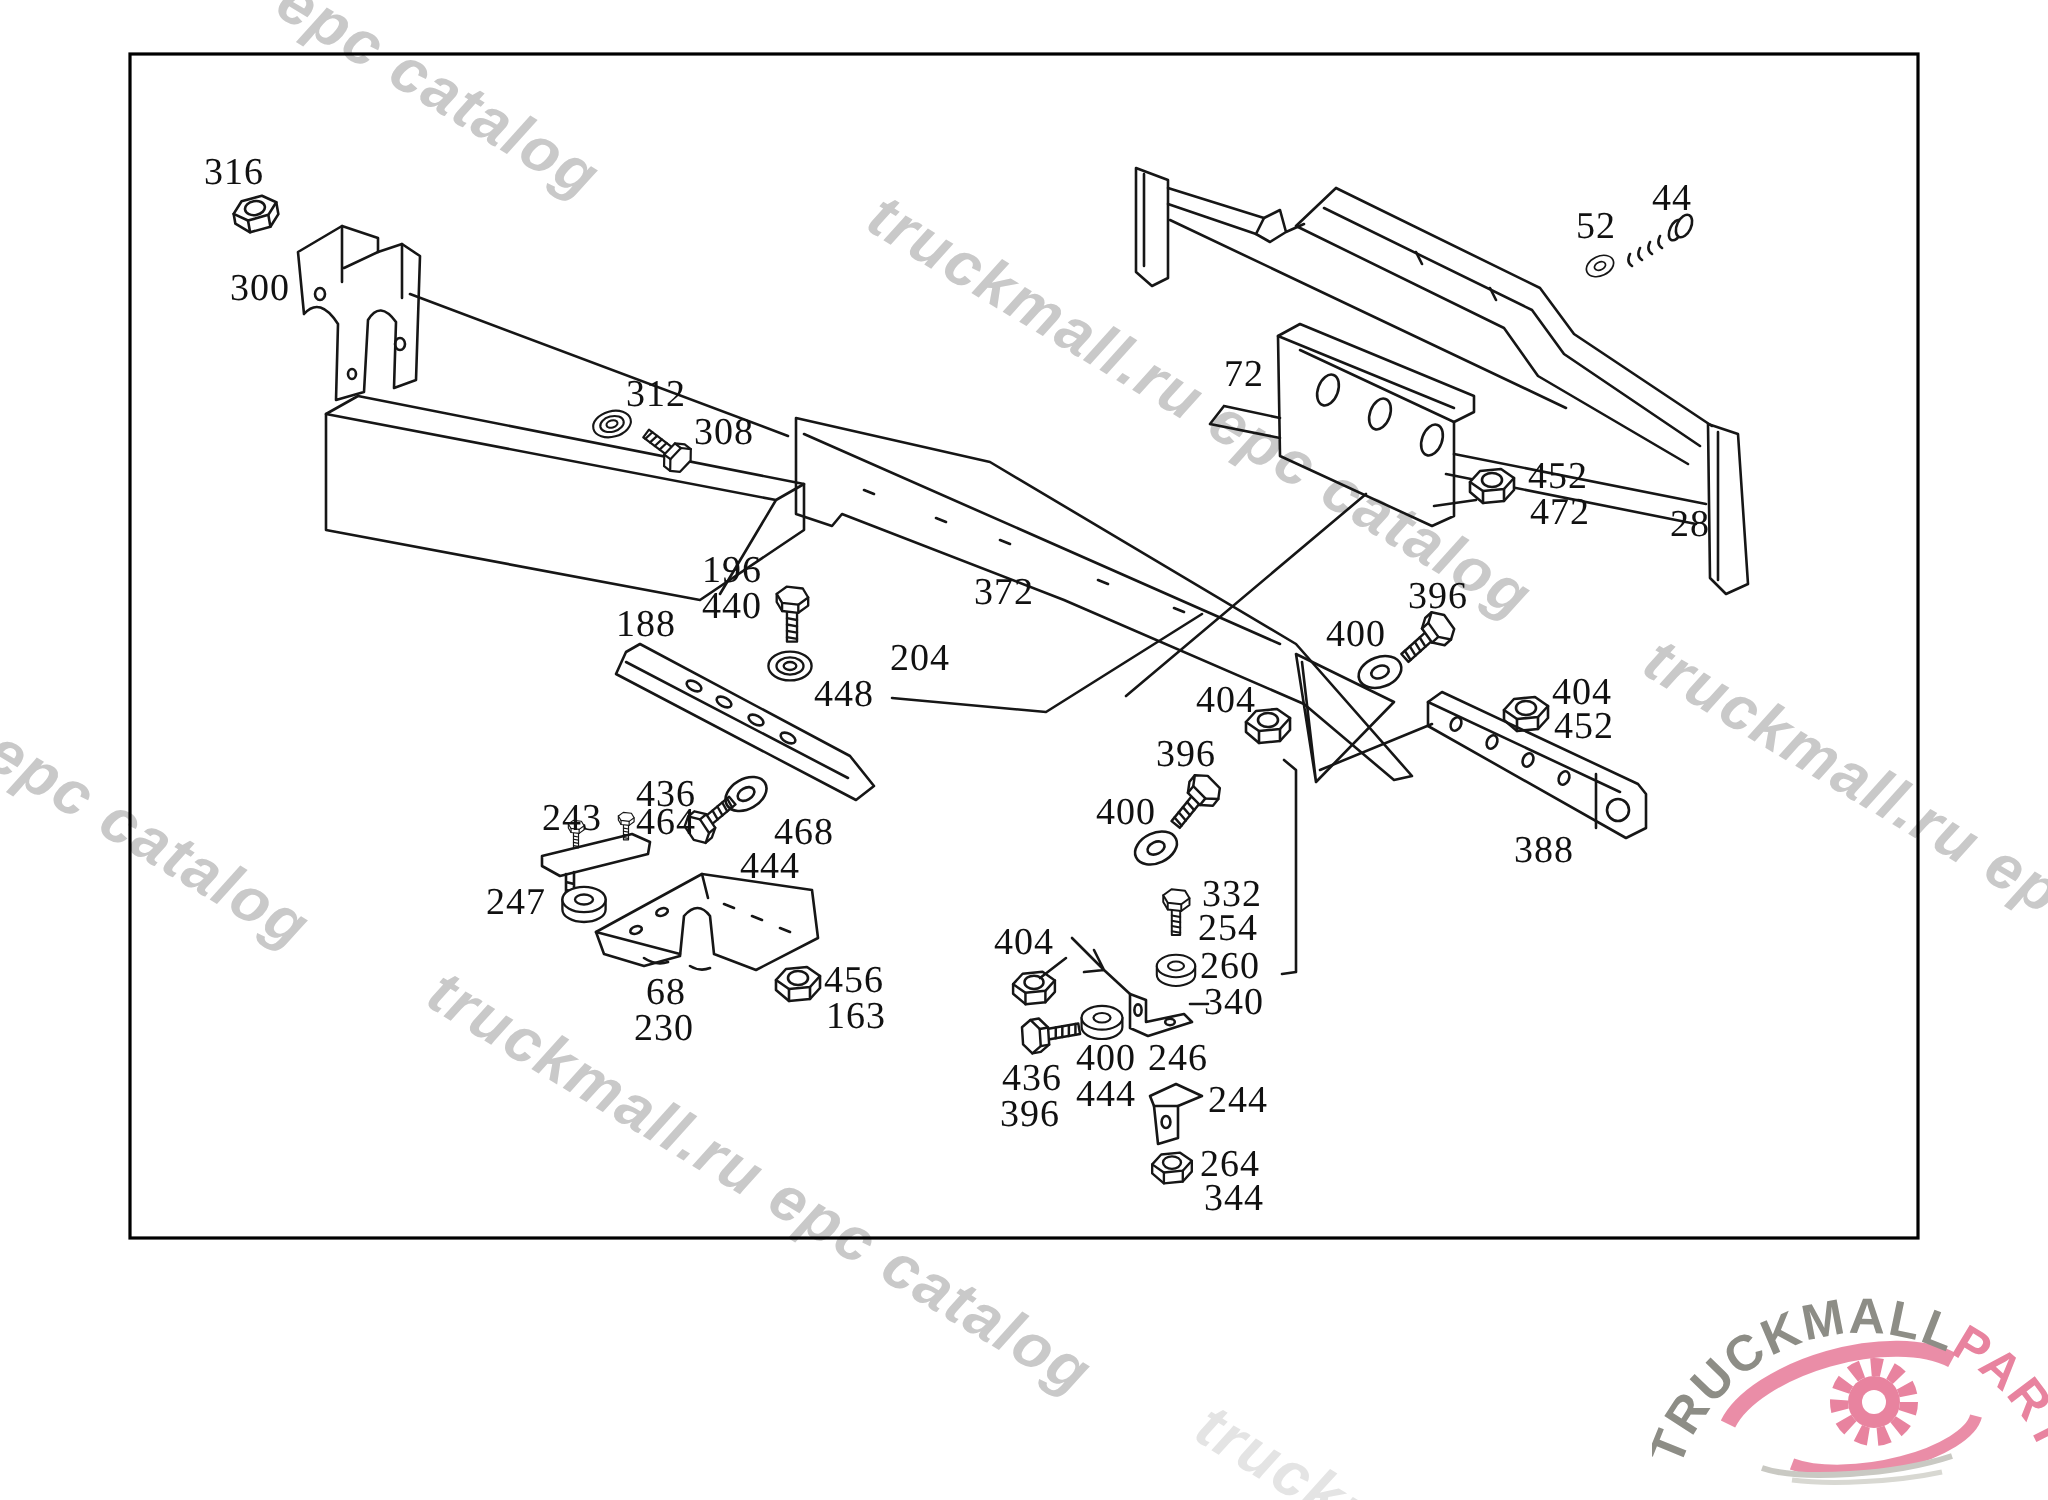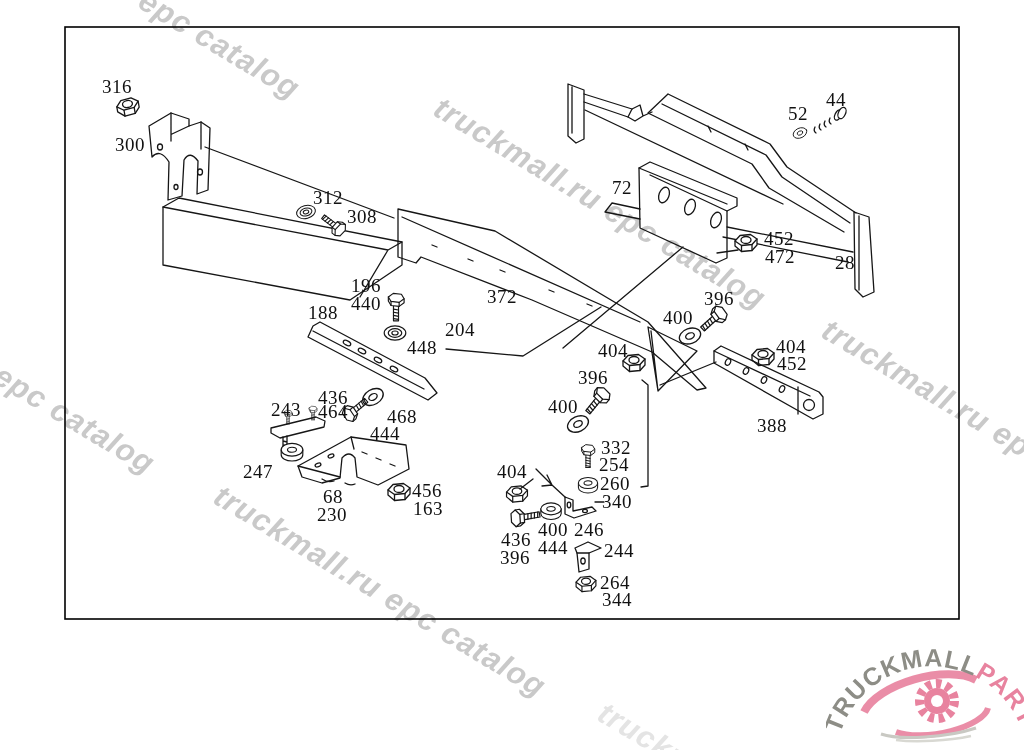--- a/index.html
+++ b/index.html
@@ -266,21 +266,21 @@
       <div class="plabel" style="left: 366px; top: 304px;">440</div>
       <div class="plabel" style="left: 323px; top: 313px;">188</div>
       <div class="plabel" style="left: 424px; top: 330px; margin-left: 36px;">204</div>
       <div class="plabel" style="left: 422px; top: 348px;">448</div>
       <div class="plabel" style="left: 502px; top: 297px;">372</div>
       <div class="plabel" style="left: 333px; top: 392px; margin-top: 20px;">464</div>
       <div class="plabel" style="left: 333px; top: 398px;">436</div>
       <div class="plabel" style="left: 286px; top: 410px; text-align: center;">243</div>
       <div class="plabel" style="left: 385px; top: 417px; margin-left: 17px;">468</div>
       <div class="plabel" style="left: 385px; top: 434px;">444</div>
-      <div class="plabel" style="left: 258px; top: 452px; margin-top: 20px;">247</div>
+      <div class="plabel" style="left: 258px; top: 452px;">247</div>
       <div class="plabel" style="left: 333px; top: 497px;">68</div>
       <div class="plabel" style="left: 332px; top: 515px;">230</div>
       <div class="plabel" style="left: 427px; top: 491px;">456</div>
       <div class="plabel" style="left: 428px; top: 509px;">163</div>
       <div class="plabel" style="left: 613px; top: 351px;">404</div>
       <div class="plabel" style="left: 593px; top: 378px;">396</div>
       <div class="plabel" style="left: 563px; top: 407px;">400</div>
       <div class="plabel" style="left: 616px; top: 448px;">332</div>
       <div class="plabel" style="left: 614px; top: 465px;">254</div>
       <div class="plabel" style="left: 615px; top: 484px;">260</div>

